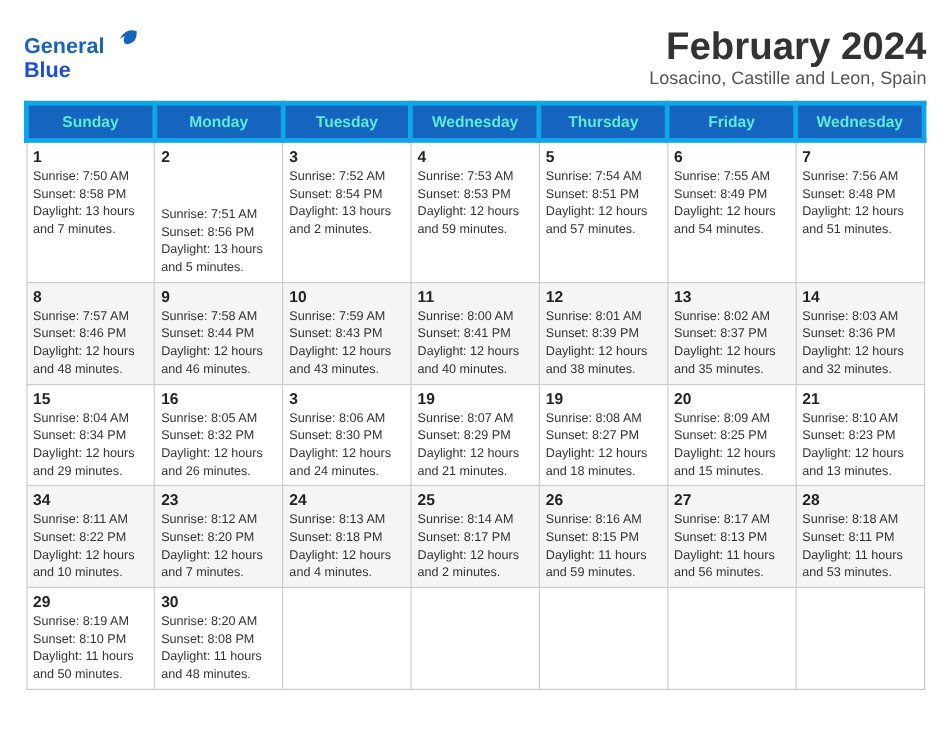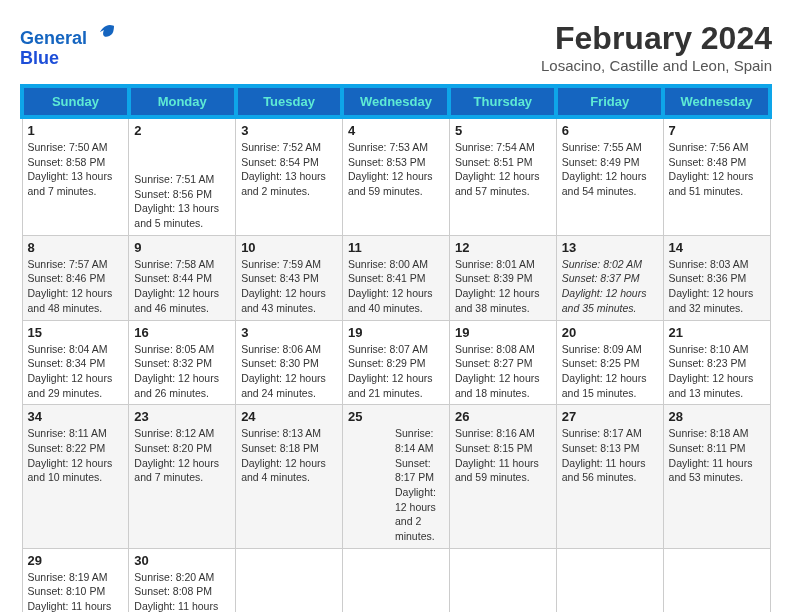--- a/index.html
+++ b/index.html
@@ -204,21 +204,21 @@
         </td>
         <td>
           <span class="day-number">12</span>
           <div class="day-info" style="white-space: pre-line;">Sunrise: 8:01 AM
 Sunset: 8:39 PM
 Daylight: 12 hours
 and 38 minutes.</div>
         </td>
         <td>
           <span class="day-number">13</span>
-          <div class="day-info" style="white-space: pre-line; font-style: italic;">Sunrise: 8:02 AM
+          <div class="day-info" style="white-space: pre-line;">Sunrise: 8:02 AM
 Sunset: 8:37 PM
 Daylight: 12 hours
 and 35 minutes.</div>
         </td>
         <td>
           <span class="day-number">14</span>
           <div class="day-info" style="white-space: pre-line;">Sunrise: 8:03 AM
 Sunset: 8:36 PM
 Daylight: 12 hours
 and 32 minutes.</div>
@@ -292,21 +292,21 @@
         </td>
         <td>
           <span class="day-number">24</span>
           <div class="day-info" style="white-space: pre-line;">Sunrise: 8:13 AM
 Sunset: 8:18 PM
 Daylight: 12 hours
 and 4 minutes.</div>
         </td>
         <td>
           <span class="day-number">25</span>
-          <div class="day-info" style="white-space: pre-line; margin-left: 47px;">Sunrise: 8:14 AM
+          <div class="day-info" style="white-space: pre-line;">Sunrise: 8:14 AM
 Sunset: 8:17 PM
 Daylight: 12 hours
 and 2 minutes.</div>
         </td>
         <td>
           <span class="day-number">26</span>
           <div class="day-info" style="white-space: pre-line;">Sunrise: 8:16 AM
 Sunset: 8:15 PM
 Daylight: 11 hours
 and 59 minutes.</div>

